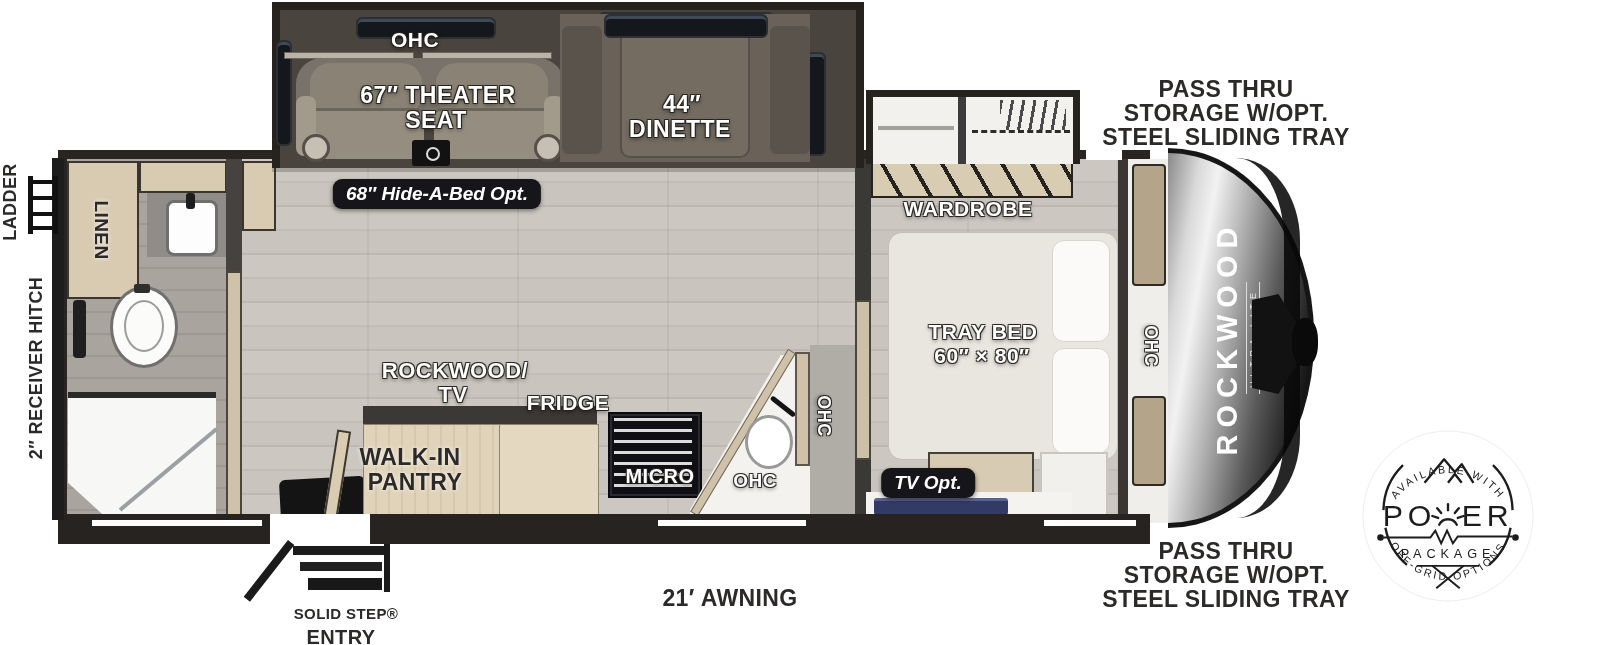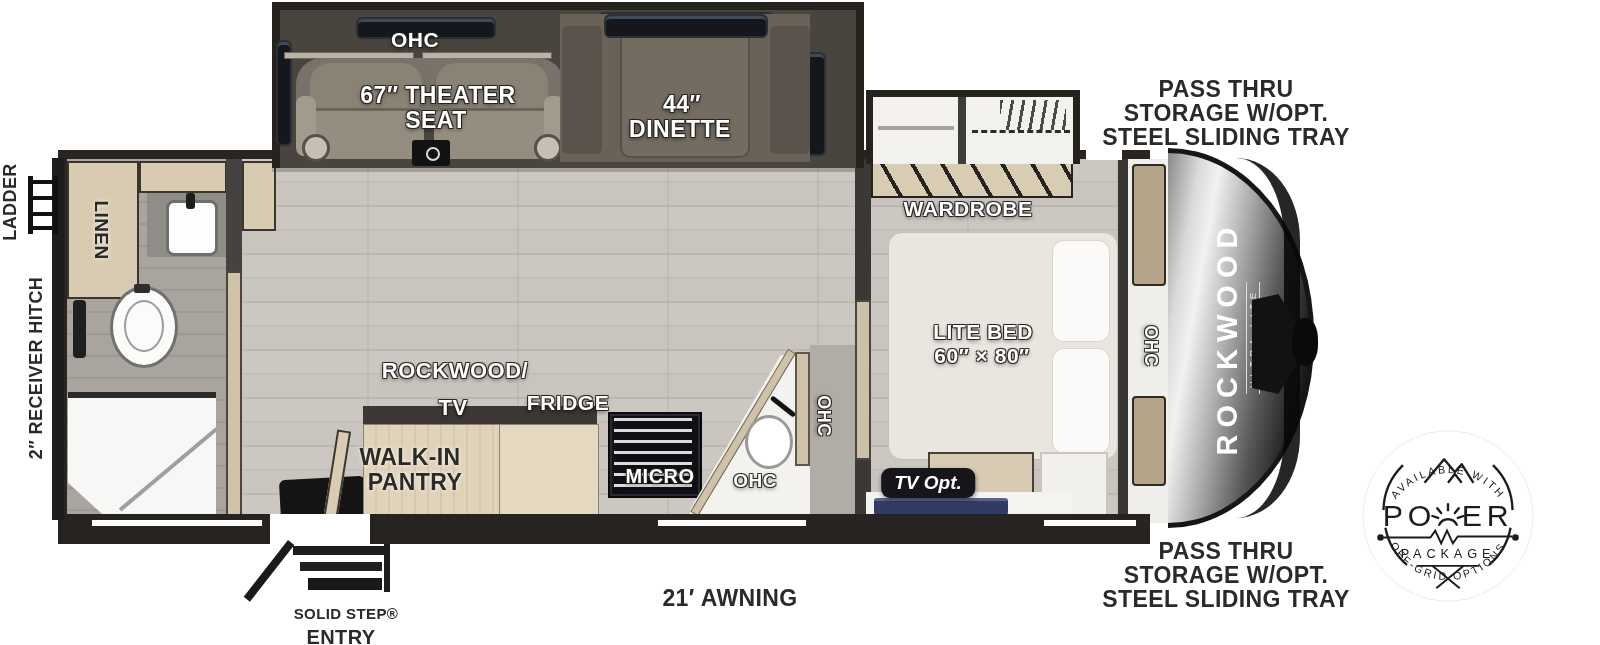--- a/index.html
+++ b/index.html
@@ -66,21 +66,21 @@
   <div class="abs" style="left:272px;top:159px;width:592px;height:13px;background:rgba(45,40,35,.25);"></div>
 
   <div class="abs" style="left:280px;top:478px;width:86px;height:44px;background:#141414;border-radius:6px;transform:rotate(-3deg);"></div>
   <div class="abs" style="left:330px;top:430px;width:14px;height:92px;background:#d9ccb2;border:2px solid #3b382f;transform:rotate(9deg);box-sizing:border-box;"></div>
   <div class="abs" style="left:363px;top:406px;width:234px;height:20px;background:#3b3835;"></div>
   <div class="abs" style="left:363px;top:424px;width:136px;height:99px;
               background:repeating-linear-gradient(90deg,#e0d3ba 0 11px,#d5c8ae 11px 13px);border:1px solid #8c8270;"></div>
   <div class="abs" style="left:499px;top:424px;width:98px;height:99px;background:#e4d8c0;border:1px solid #8c8270;"></div>
 
   <div class="lblW" style="left:455px;top:371px;font-size:22px;">ROCKWOOD/</div>
-  <div class="lblW" style="left:453px;top:408px;font-size:22px;">TV</div>
+  <div class="lblW" style="left:453px;top:395px;font-size:22px;">TV</div>
   <div class="lblW" style="left:568px;top:403px;font-size:21px;">FRIDGE</div>
   <div class="lblD" style="left:410px;top:457px;font-size:23px;">WALK-IN</div>
   <div class="lblD" style="left:415px;top:482px;font-size:23px;">PANTRY</div>
 
   <div class="abs" style="left:608px;top:412px;width:90px;height:82px;background:#101014;border:2px solid #0a0a0e;
               box-shadow:inset 0 0 0 2px #2a2a30;"></div>
   <div class="abs" style="left:614px;top:418px;width:78px;height:70px;
               background:repeating-linear-gradient(180deg,#dcdcdc 0 3px,transparent 3px 11px);"></div>
   <div class="lblW" style="left:660px;top:476px;font-size:20px;">MICRO</div>
 
@@ -98,21 +98,21 @@
   <div class="abs" style="left:855px;top:300px;width:16px;height:160px;background:#cdc0a9;border:2px solid #4a463e;box-sizing:border-box;"></div>
   <div class="abs" style="left:855px;top:460px;width:16px;height:63px;background:#3b3936;"></div>
 
   <div class="abs" style="left:871px;top:160px;width:202px;height:38px;background:#d8ccb2;border:2px solid #26231f;box-sizing:border-box;
               background-image:repeating-linear-gradient(60deg,transparent 0 22px,#26231f 22px 26px);"></div>
   <div class="lblW" style="left:968px;top:209px;font-size:21px;">WARDROBE</div>
 
   <div class="abs" style="left:888px;top:232px;width:228px;height:226px;background:#e9e6df;border:1px solid #c4c0b7;border-radius:14px;"></div>
   <div class="abs" style="left:1052px;top:240px;width:56px;height:100px;background:#fbfaf8;border:1px solid #d8d5cd;border-radius:12px;"></div>
   <div class="abs" style="left:1052px;top:348px;width:56px;height:104px;background:#fbfaf8;border:1px solid #d8d5cd;border-radius:12px;"></div>
-  <div class="lblW" style="left:983px;top:332px;font-size:21px;">LITE BED</div>
+  <div class="lblW" style="left:983px;top:332px;font-size:21px;">TRAY BED</div>
   <div class="lblW" style="left:982px;top:356px;font-size:21px;">60″ × 80″</div>
 
   <div class="abs" style="left:928px;top:452px;width:106px;height:52px;background:#d7cbb4;border:2px solid #474035;box-sizing:border-box;"></div>
   <div class="abs" style="left:1040px;top:452px;width:68px;height:64px;background:#f2f0ec;border:2px solid #c9c6c0;box-sizing:border-box;"></div>
   <div class="abs" style="left:866px;top:492px;width:206px;height:31px;background:#f4f3f0;"></div>
   <div class="abs" style="left:874px;top:498px;width:134px;height:17px;background:#323b66;border-top:3px solid #5a6390;border-radius:3px;box-sizing:border-box;"></div>
   <div class="pill" style="left:928px;top:483px;font-style:italic;">TV Opt.</div>
 
   <div class="abs" style="left:1118px;top:159px;width:10px;height:364px;background:#3a3733;"></div>
   <div class="abs" style="left:1128px;top:159px;width:42px;height:364px;background:#efeeea;"></div>
@@ -194,20 +194,21 @@
   <div class="lblW" style="left:436px;top:120px;font-size:23px;">SEAT</div>
 
   <div class="abs" style="left:560px;top:14px;width:250px;height:148px;background:#6a6258;"></div>
   <div class="abs" style="left:562px;top:26px;width:40px;height:128px;background:#5a534c;border-radius:6px;"></div>
   <div class="abs" style="left:770px;top:26px;width:40px;height:128px;background:#5a534c;border-radius:6px;"></div>
   <div class="abs" style="left:620px;top:22px;width:130px;height:136px;background:#746c61;border:2px solid #57504a;border-radius:10px;box-sizing:border-box;"></div>
   <div class="abs winslit" style="left:604px;top:14px;width:160px;height:20px;"></div>
   <div class="lblW" style="left:682px;top:104px;font-size:23px;">44″</div>
   <div class="lblW" style="left:680px;top:129px;font-size:23px;">DINETTE</div>
 
+  <div class="pill" style="left:437px;top:194px;">68″ Hide-A-Bed Opt.</div>
 
   <div class="abs" style="left:866px;top:90px;width:214px;height:74px;box-sizing:border-box;border:7px solid #26231f;border-bottom:none;background:#f2f1ee;"></div>
   <div class="abs" style="left:958px;top:97px;width:8px;height:67px;background:#3c3c3c;"></div>
   <div class="abs" style="left:878px;top:126px;width:76px;height:4px;background:#a5a19b;"></div>
   <div class="abs" style="left:972px;top:130px;width:98px;height:0;border-top:3px dashed #2c2c2c;"></div>
   <div class="abs" style="left:1000px;top:100px;width:66px;height:30px;
               background:repeating-linear-gradient(100deg,#4a4a4a 0 3px,transparent 3px 11px);"></div>
 
   <div class="abs" style="left:1086px;top:150px;width:36px;height:10px;background:#fff;"></div>
 

